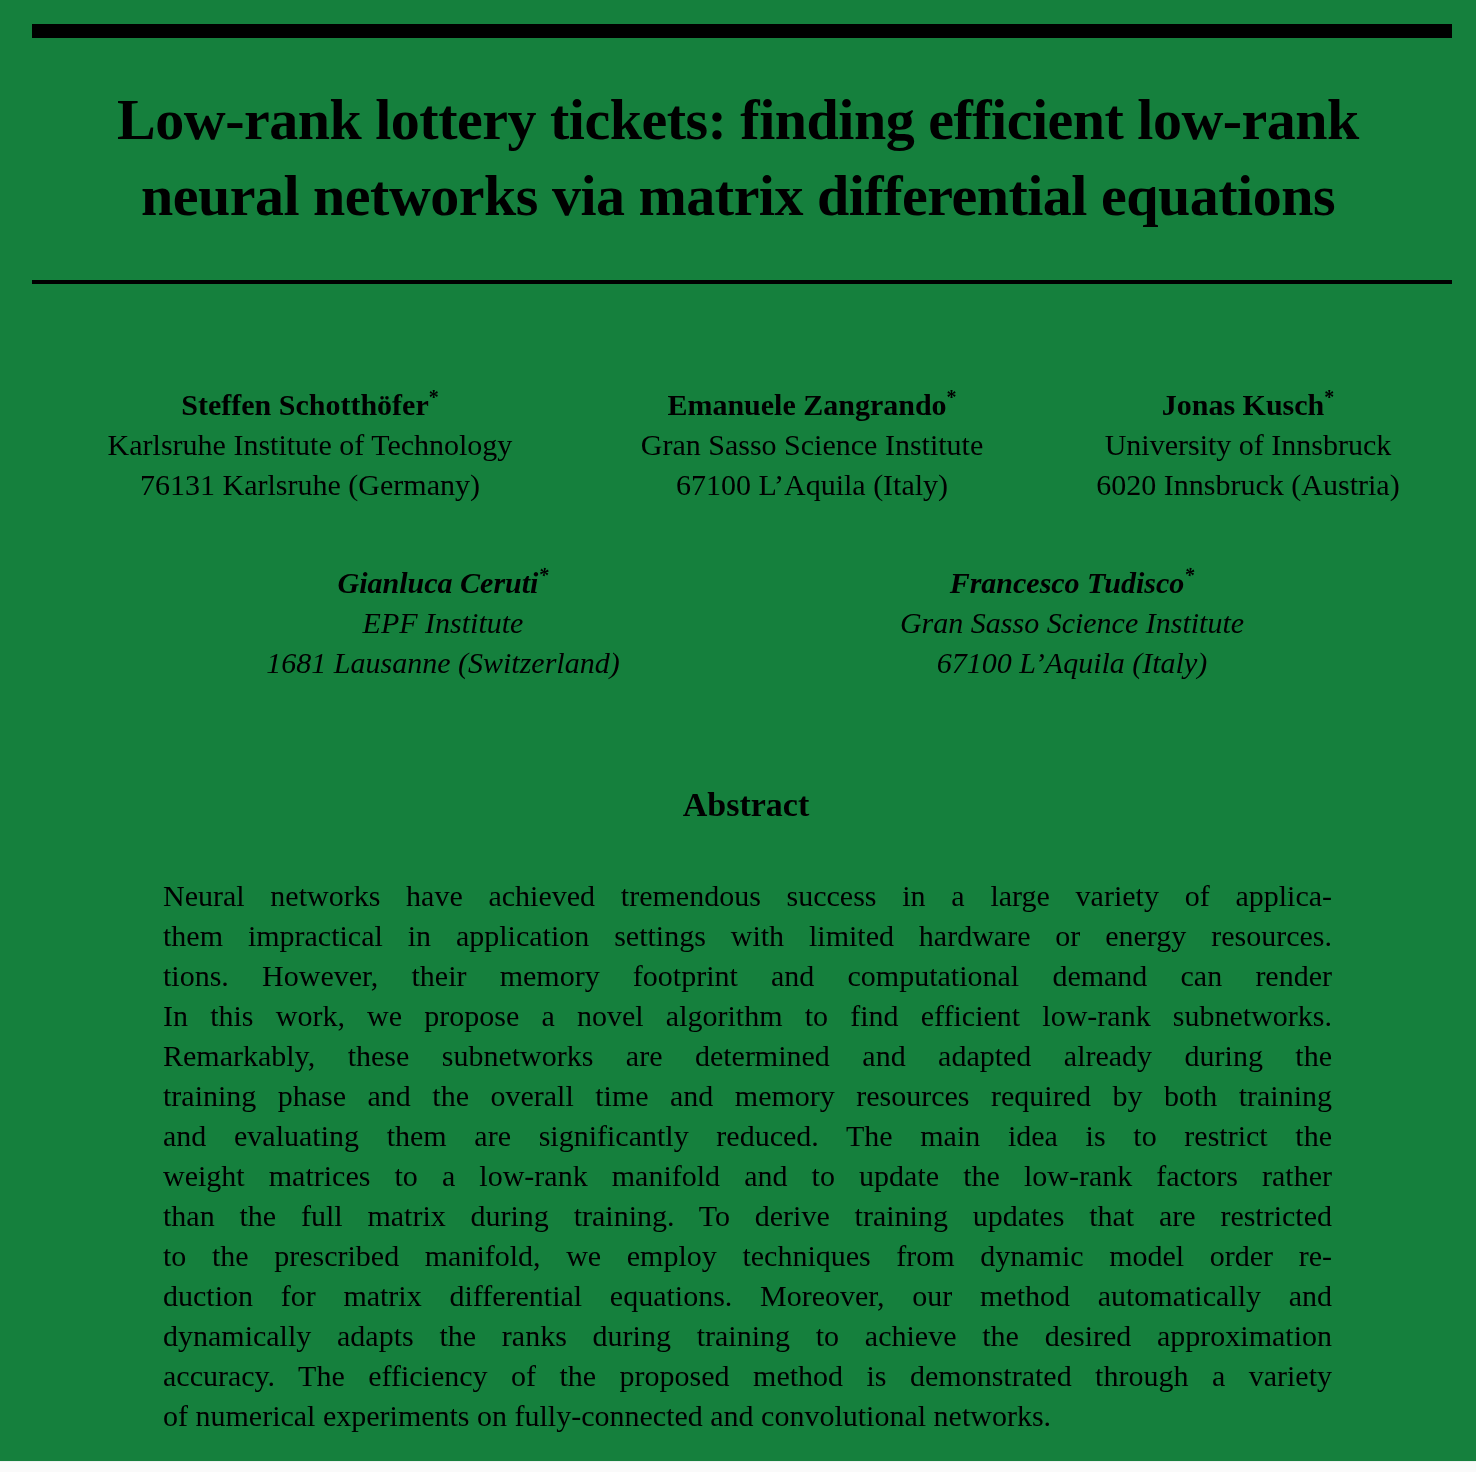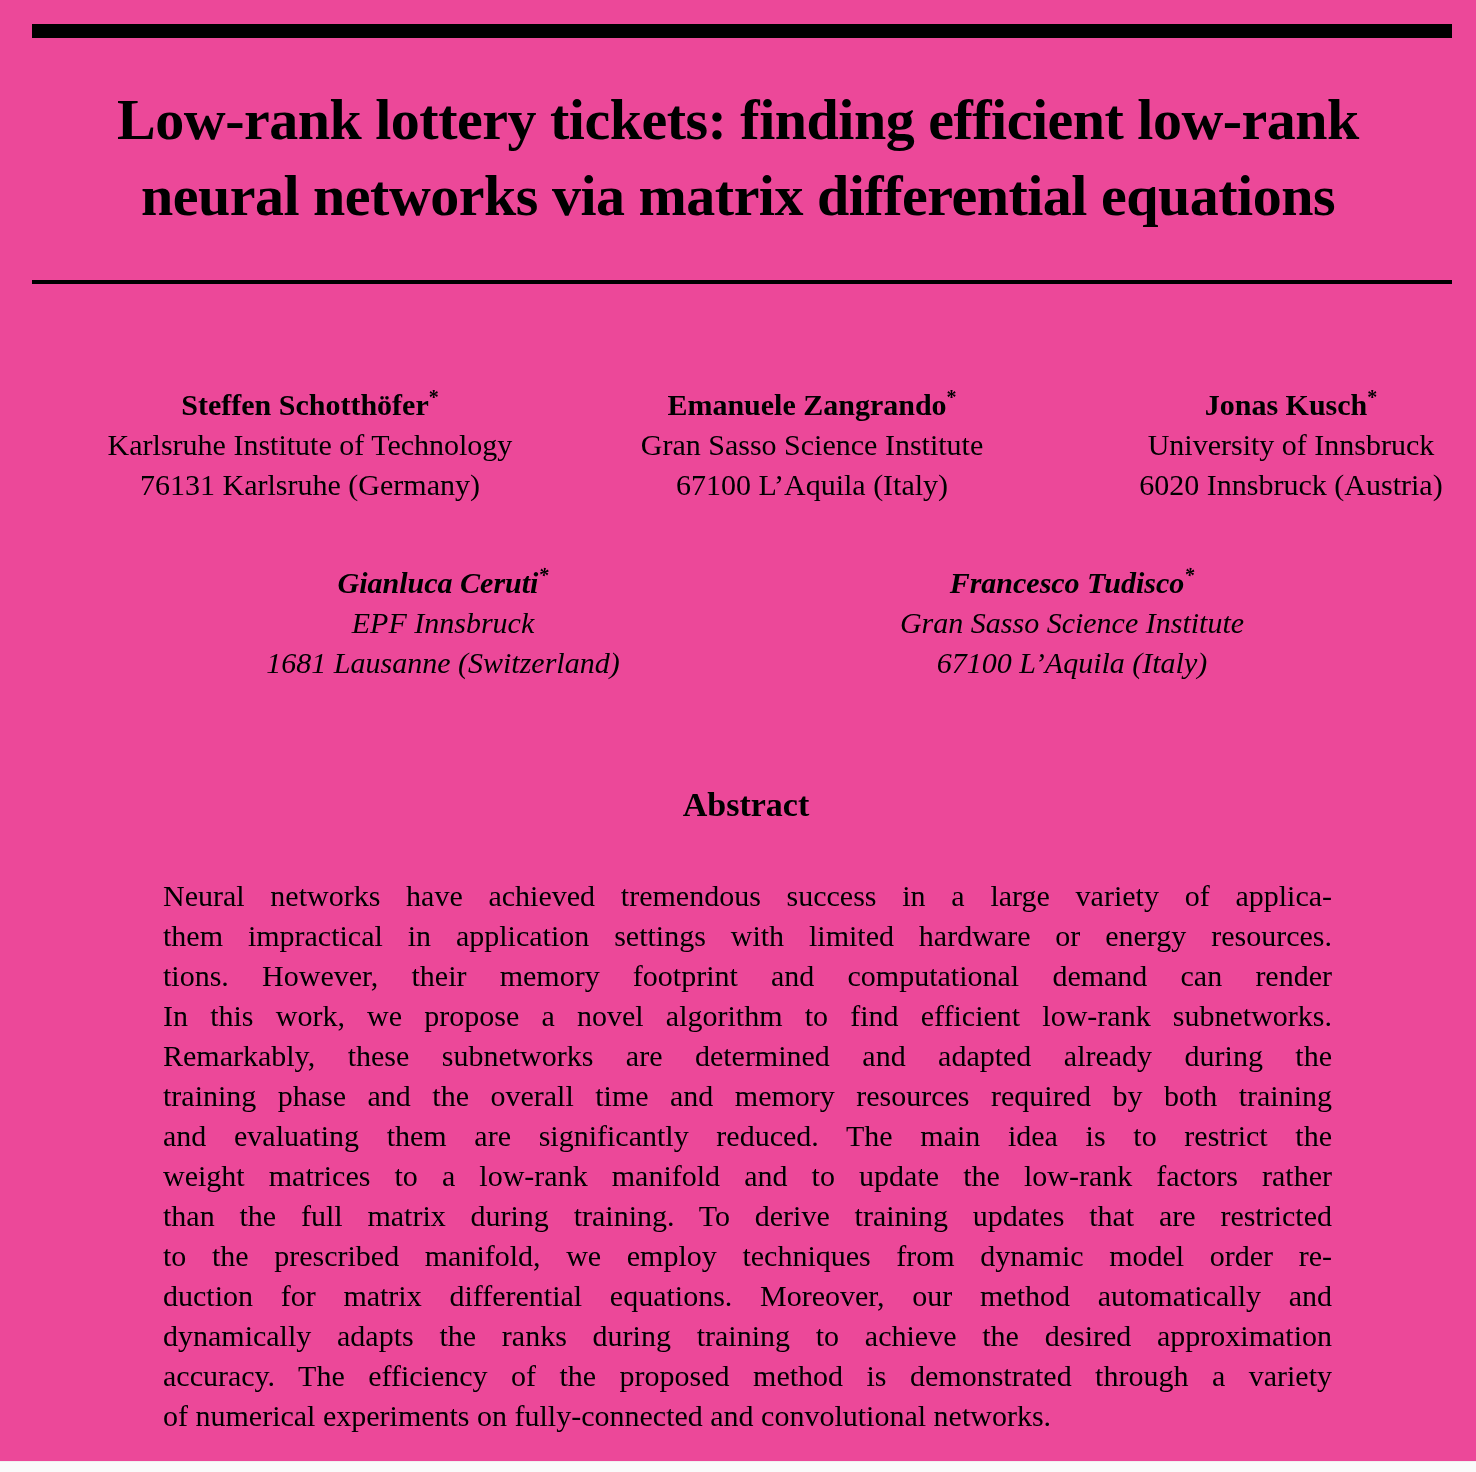--- a/index.html
+++ b/index.html
@@ -1,21 +1,21 @@
 <!DOCTYPE html>
 <html><head>
 <meta charset="utf-8">
 <style>
   * { margin: 0; padding: 0; box-sizing: border-box; }
   html, body { background: #ffffff; }
   .page {
     position: relative;
     width: 1476px;
     height: 1472px;
-    background: #ec4899;
+    background: #15803d;
     color: #000000;
     font-family: "Liberation Serif", "DejaVu Serif", serif;
     overflow: hidden;
   }
   .rule-thick {
     position: absolute;
     left: 32px;
     top: 24px;
     width: 1420px;
     height: 14px;
@@ -51,21 +51,21 @@
   .author-block .name { font-weight: bold; }
   .author-block sup {
     font-size: 20px;
     vertical-align: super;
     line-height: 0;
   }
   .row1 { top: 385px; }
   .row2 { top: 563px; font-style: italic; }
   .a0 { left: 310px; }
   .a1 { left: 812px; }
-  .a2 { left: 1291px; }
+  .a2 { left: 1248px; }
   .a3 { left: 443px; }
   .a4 { left: 1072px; }
   .abstract-heading {
     position: absolute;
     left: 0;
     top: 786px;
     width: 100%;
     text-align: center;
     font-weight: bold;
     font-size: 34px;
@@ -124,21 +124,21 @@
   </div>
 
   <div class="author-block row1 a2">
     <div class="name"><span>Jonas Kusch</span><sup>*</sup></div>
     <div>University of Innsbruck</div>
     <div>6020 Innsbruck (Austria)</div>
   </div>
 
   <div class="author-block row2 a3">
     <div class="name"><span>Gianluca Ceruti</span><sup>*</sup></div>
-    <div>EPF Innsbruck</div>
+    <div>EPF Institute</div>
     <div>1681 Lausanne (Switzerland)</div>
   </div>
 
   <div class="author-block row2 a4">
     <div class="name"><span>Francesco Tudisco</span><sup>*</sup></div>
     <div>Gran Sasso Science Institute</div>
     <div>67100 L’Aquila (Italy)</div>
   </div>
 
   <h2 class="abstract-heading">Abstract</h2>

